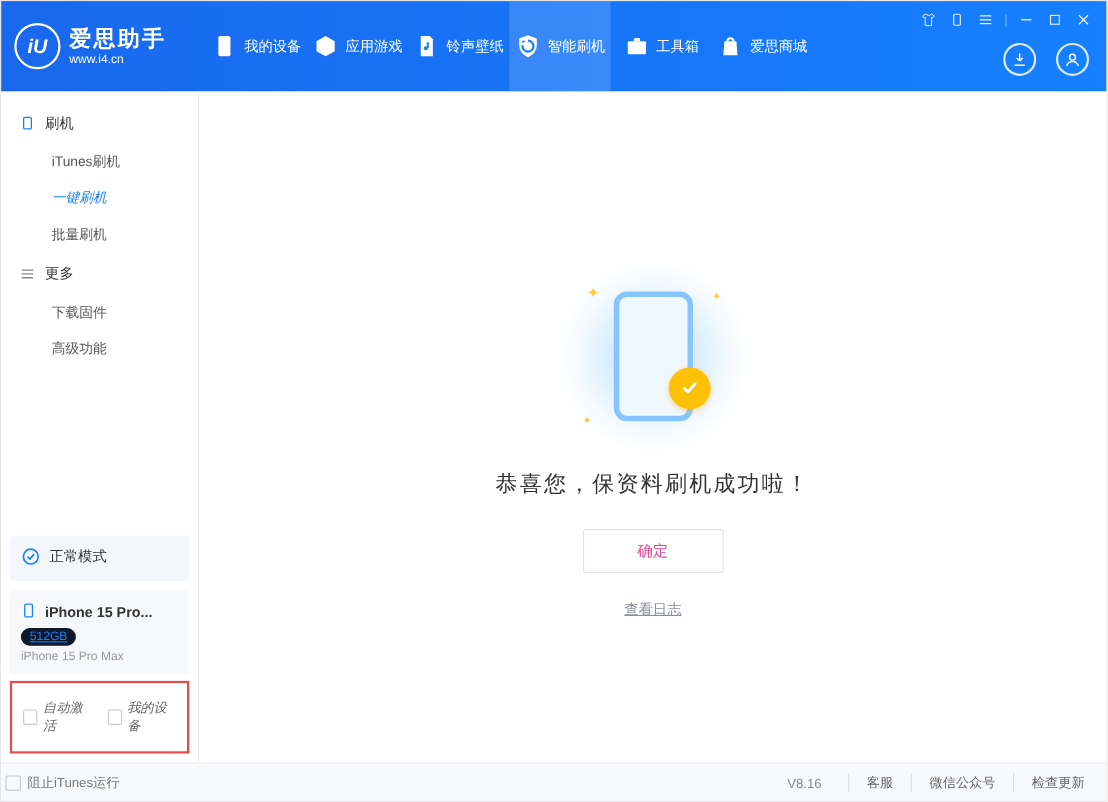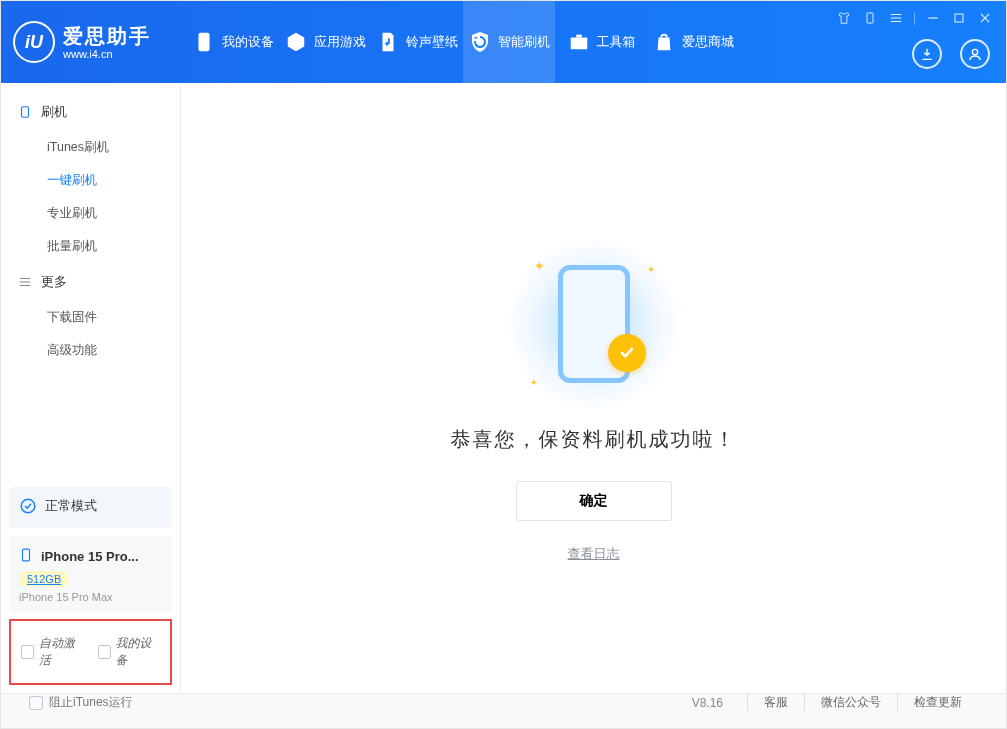--- a/index.html
+++ b/index.html
@@ -149,20 +149,21 @@
       color: #1680ff;
     }
     .sb-item {
       padding: 8px 16px 8px 46px;
       font-size: 12.5px;
       color: #555;
       cursor: pointer;
     }
     .sb-item.active {
       color: #1680ff;
+      font-style: italic;
     }
     .sidebar-bottom {
       margin-top: auto;
       padding: 8px;
     }
     .status-card {
       background: #f3f6fa;
       border-radius: 4px;
       padding: 10px;
       display: flex;
@@ -180,21 +181,21 @@
     .device-card .row1 {
       display: flex;
       align-items: center;
       gap: 8px;
       font-size: 13px;
       font-weight: bold;
       color: #333;
     }
     .storage-badge {
       display: inline-block;
-      background: #fef9c3;
+      background: #0f172a;
       color: #1680ff;
       font-size: 11px;
       padding: 2px 8px;
       border-radius: 10px;
       margin-top: 4px;
       text-decoration: underline;
     }
     .device-sub {
       font-size: 11px;
       color: #999;
@@ -274,45 +275,44 @@
       position: absolute;
       color: #ffc938;
     }
     .success-title {
       font-size: 20px;
       color: #333;
       letter-spacing: 2px;
       margin-bottom: 28px;
     }
     .confirm-btn {
-      width: 156px;
+      width: 128px;
       height: 40px;
       border: 1px solid #e0e3e8;
       background: #fff;
       border-radius: 3px;
       font-size: 14px;
-      color: #000000;
+      color: #ec4899;
       cursor: pointer;
       margin-bottom: 24px;
-      font-weight: bold;
     }
     .log-link {
       font-size: 13px;
       color: #8a8f99;
       text-decoration: underline;
       cursor: pointer;
     }
     
     .footer {
       height: 36px;
       border-top: 1px solid #e9ecf0;
       background: #f8f9fb;
       display: flex;
-      align-items: flex-start;
-      padding: 0 28px;
+      align-items: center;
+      padding: 0 4px;
       font-size: 12px;
       color: #777;
     }
     .footer-left {
       display: flex;
       align-items: center;
       gap: 6px;
       cursor: pointer;
     }
     .footer-right {
@@ -461,21 +461,20 @@
     <div class="sb-group-header">
       <span class="ic">
           <svg width="14" height="14" viewBox="0 0 24 24">
             <rect x="6" y="3" width="12" height="18" rx="2" stroke="#1680ff" stroke-width="2" fill="none"></rect>
           </svg>
         </span>
       <span>刷机</span>
     </div>
     <div class="sb-item">iTunes刷机</div>
     <div class="sb-item active">一键刷机</div>
-    <div class="sb-item">专业刷机</div>
     <div class="sb-item">批量刷机</div>
 
     <div class="sb-group-header">
       <span class="ic" style="color:#888">
           <svg width="14" height="14" viewBox="0 0 24 24">
             <path d="M3 6h18M3 12h18M3 18h18" stroke="#888" stroke-width="2"></path>
           </svg>
         </span>
       <span>更多</span>
     </div>

